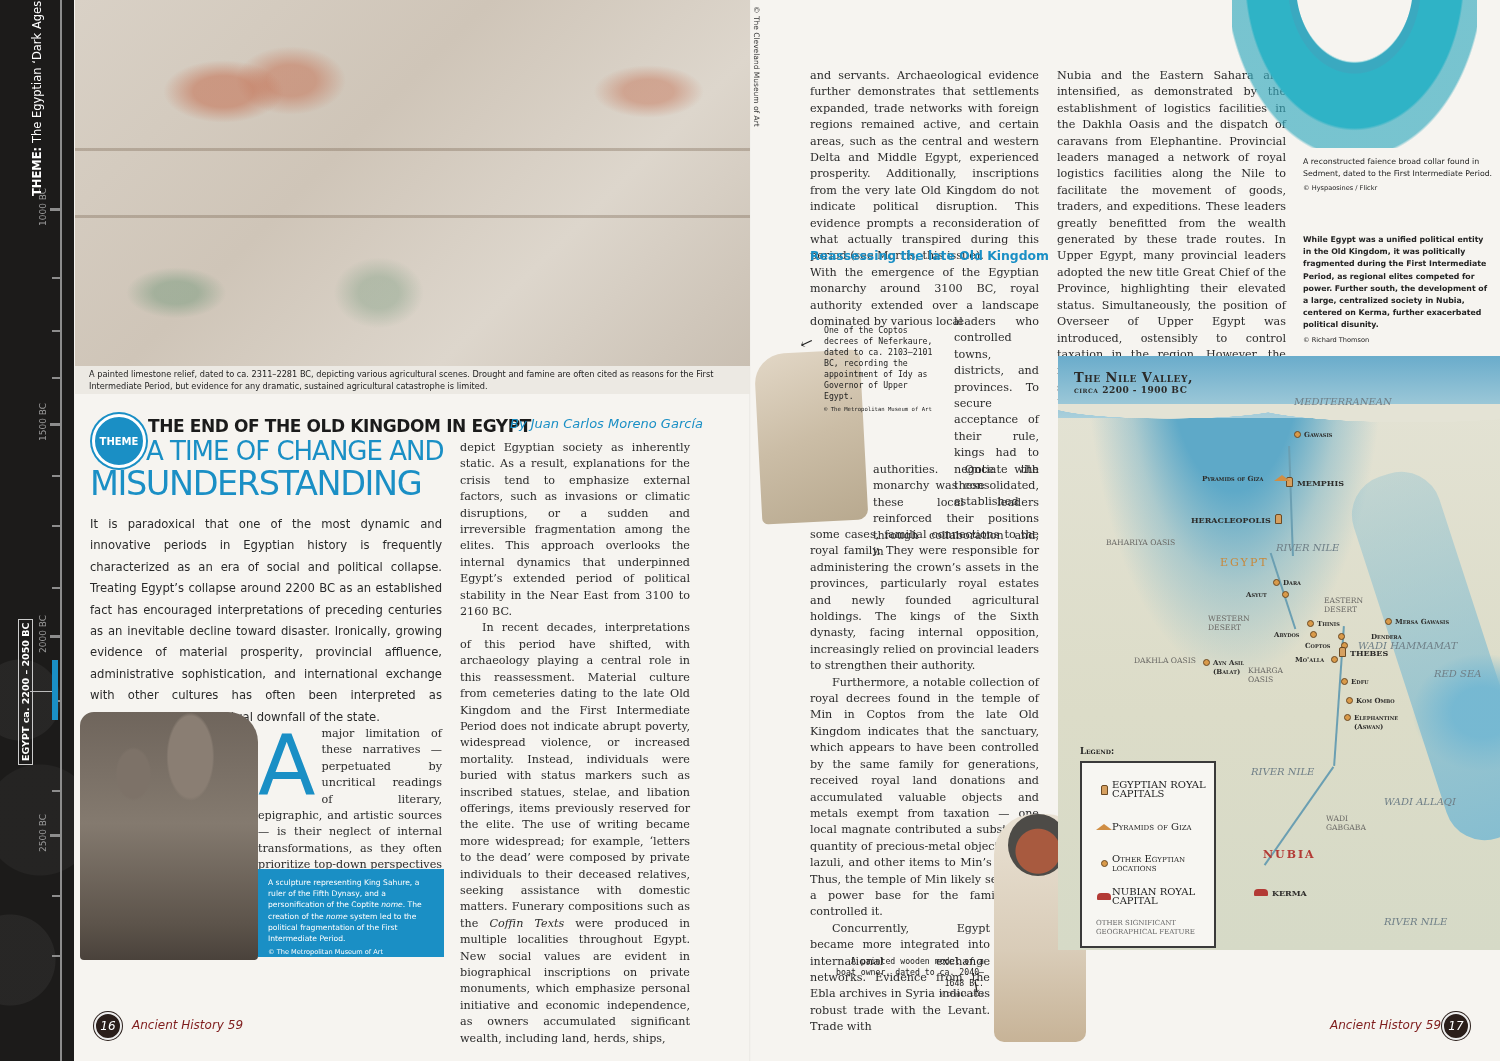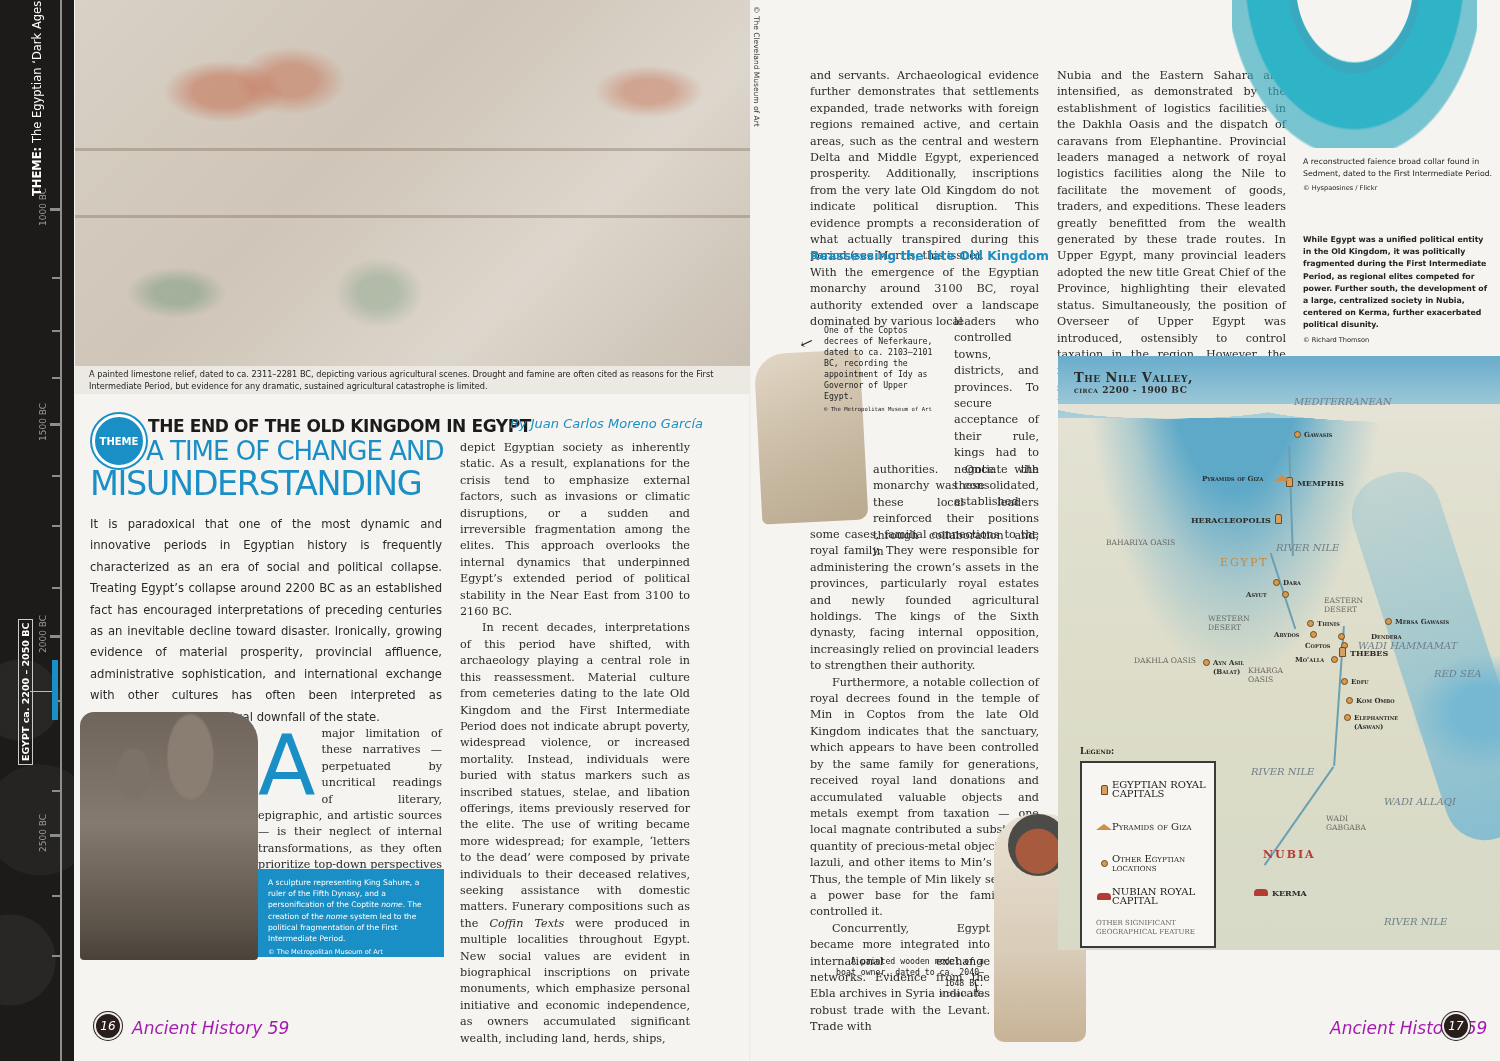--- a/index.html
+++ b/index.html
@@ -199,21 +199,21 @@
   .legend-row { position: absolute; left: 14px; display: flex; align-items: center; font-family: "DejaVu Serif", serif; font-size: 10px; line-height: 8.5px; color: #222; }
   .legend-row .sym { width: 16px; display: flex; justify-content: center; }
   .legend-other { position: absolute; left: 14px; top: 156px; font-family: "DejaVu Serif", serif; font-size: 7px; line-height: 8.5px; color: #666; }
 
   
   .folio-num {
     position: absolute; width: 28px; height: 28px; border-radius: 50%; background: #2a1e1a; color: #fff;
     border: 2px solid #eee; box-shadow: 0 0 0 1px #2a1e1a;
     font-family: "DejaVu Sans", sans-serif; font-style: italic; font-size: 12px; display: flex; align-items: center; justify-content: center;
   }
-  .folio-title { position: absolute; font-family: "DejaVu Sans", sans-serif; font-style: italic; font-size: 17px; color: #a21caf; white-space: nowrap; }
+  .folio-title { position: absolute; font-family: "DejaVu Sans", sans-serif; font-style: italic; font-size: 12px; color: #7f1d1d; white-space: nowrap; }
   .gutter { position: absolute; left: 749px; top: 0; width: 2px; height: 1061px; background: linear-gradient(90deg, rgba(0,0,0,0.05), rgba(0,0,0,0)); }
 </style>
 </head>
 <body>
 
 <div class="timeline">
   <div class="axis"></div>
   <div id="ticks">
       <div class="tick major" style="top: 208px;"></div>
       <div class="ticklabel" style="top: 226px;">1000 BC</div>

